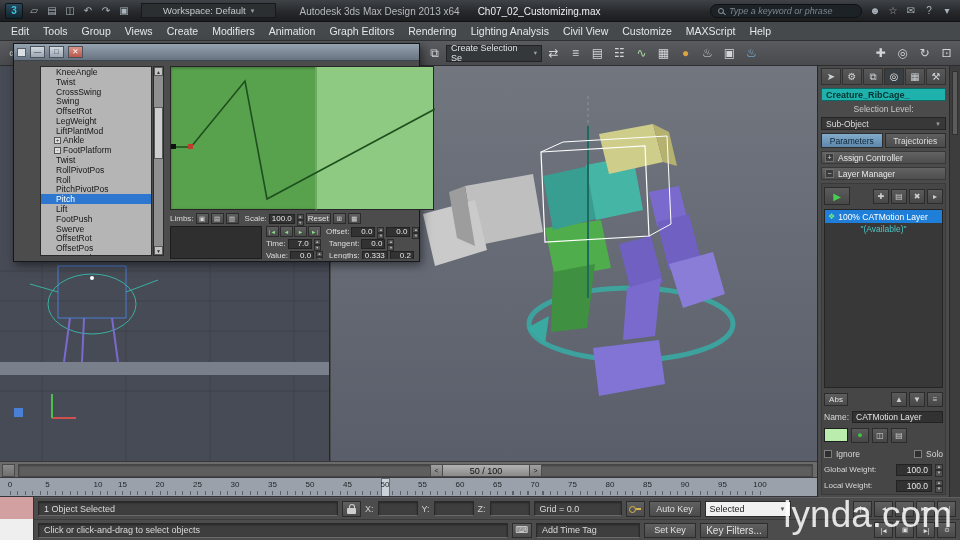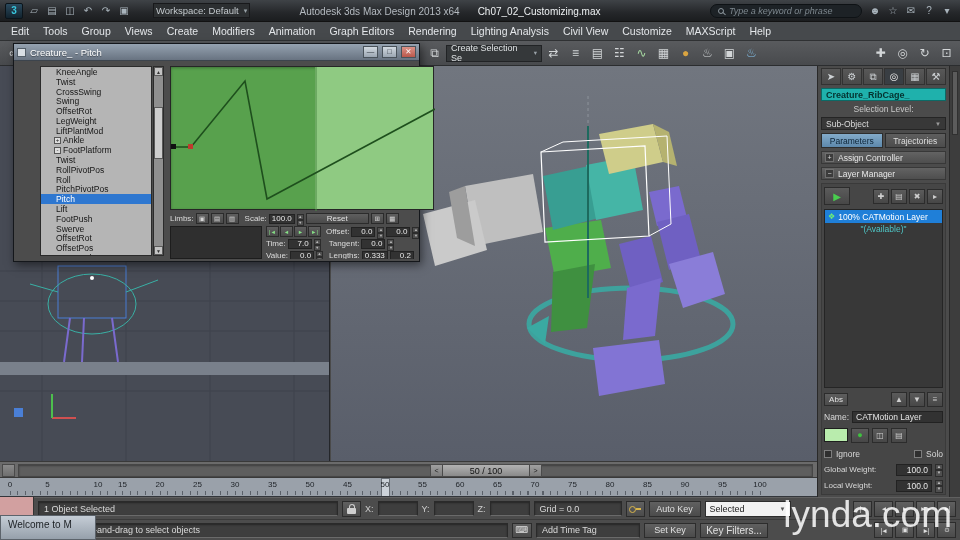--- a/index.html
+++ b/index.html
@@ -7,22 +7,22 @@
        font-family:"Liberation Sans","DejaVu Sans",sans-serif;-webkit-font-smoothing:antialiased;}
   *{box-sizing:border-box;}
 
   
   .titlebar{position:absolute;left:0;top:0;width:960px;height:22px;display:flex;align-items:center;gap:3px;
             padding:0 5px;background:linear-gradient(#3f4347,#25272a 60%,#1b1d1f);border-bottom:1px solid #121212;color:#c7ccd1;}
   .logo{width:18px;height:16px;background:linear-gradient(#2b4a5e,#12232e);border:1px solid #0b141a;color:#38c6dd;
         font-weight:bold;font-size:10px;display:flex;align-items:center;justify-content:center;border-radius:2px;}
   .qat,.tbr-icons{display:flex;gap:2px;align-items:center;}
   .qat .ic,.tbr-icons .ic{width:16px;height:16px;display:flex;align-items:center;justify-content:center;font-size:10px;color:#a9b4bc;}
-  .workspace{margin-left:18px;height:15px;display:flex;align-items:center;gap:5px;background:#2c2f31;border:1px solid #18191b;
-             padding:0 2px;font-size:9.5px;color:#c3c9cd;}
+  .workspace{margin-left:6px;height:15px;display:flex;align-items:center;gap:5px;background:#2c2f31;border:1px solid #18191b;
+             padding:0 21px;font-size:9.5px;color:#c3c9cd;}
   .workspace .dd{font-size:7px;color:#98a1a7;}
   .titles{position:absolute;left:200px;right:260px;top:0;height:22px;display:flex;align-items:center;justify-content:center;gap:18px;pointer-events:none;}
   .apptitle{color:#b4bac0;font-size:10px;white-space:nowrap;}
   .doctitle{color:#eef1f3;font-size:10px;white-space:nowrap;}
   .tb-right{margin-left:auto;display:flex;align-items:center;gap:5px;z-index:2;}
   .search{width:152px;height:14px;background:#1d2226;border:1px solid #0e1215;border-radius:8px;display:flex;align-items:center;gap:5px;padding:0 7px;}
   .search input{background:transparent;border:0;outline:0;width:120px;color:#aeb6bc;font-size:9px;font-style:italic;padding:0;}
   .search input::placeholder{color:#7d878e;}
   .lens{width:6px;height:6px;border:1px solid #8a949b;border-radius:50%;position:relative;flex:0 0 auto;}
   .lens::after{content:"";position:absolute;width:4px;height:1px;background:#8a949b;right:-3px;bottom:-1px;transform:rotate(40deg);}
@@ -125,21 +125,21 @@
   .graph{position:absolute;left:136px;top:5px;width:264px;height:144px;border:1px solid #262626;
          background:var(--graph-green-dark,#58a14d);box-shadow:inset 0 1px 3px rgba(0,0,0,.3);}
   .graph .gright{position:absolute;right:0;top:0;width:45%;height:100%;background:var(--graph-green-light,#8fca82);}
   .graph svg{position:absolute;left:0;top:0;}
   .dctr{position:absolute;left:136px;top:152px;width:264px;height:46px;font-size:8px;color:#e3e3e3;overflow:hidden;}
   .drow{display:flex;align-items:center;gap:2px;height:11px;margin-bottom:1px;}
   .dlbl{font-size:8px;color:#dcdcdc;white-space:nowrap;}
   .dfld{background:#323232;border:1px solid #222;color:#e8e8e8;font-size:8px;height:10px;display:flex;align-items:center;
         padding:0 2px;min-width:24px;justify-content:flex-end;}
   .dbtn{background:linear-gradient(#5f5f5f,#4a4a4a);border:1px solid #2b2b2b;color:#e3e3e3;font-size:8px;height:11px;
-        display:flex;align-items:center;padding:0 20px;}
+        display:flex;align-items:center;padding:0 1px;}
   .dic{width:13px;height:11px;background:linear-gradient(#5f5f5f,#4a4a4a);border:1px solid #2b2b2b;color:#d6d6d6;
        font-size:6.5px;display:flex;align-items:center;justify-content:center;flex:0 0 auto;}
   .dic.green{color:#86e086;font-size:5.5px;}
   .darkbox{position:absolute;left:0;top:13px;width:92px;height:33px;background:#2f2f2f;border:1px solid #1d1d1d;}
   .dright{position:absolute;left:96px;top:13px;right:0;}
   .dsp{width:7px;height:10px;display:flex;flex-direction:column;flex:0 0 auto;}
   .dsp i{flex:1;background:#4f4f4f;border:1px solid #2c2c2c;font-style:normal;font-size:4px;color:#bbb;
          display:flex;align-items:center;justify-content:center;line-height:1;}
 
   
@@ -436,21 +436,20 @@
       </div>
     </div>
   </div>
   <div class="strip">
       <span class="thumb"></span>
     </div>
 
   <div class="dlg">
     <div class="dlg-tb">
       <span class="dlg-ico"></span>
-      <span class="dlg-title">Creature_ - Pitch</span>
       <span class="dlg-btn">—</span>
       <span class="dlg-btn">□</span>
       <span class="dlg-btn close">✕</span>
     </div>
     <div class="dlg-body">
       <div class="dlg-list" id="dlgList">
           <div class="dl-row ind">
             <span>KneeAngle</span>
           </div>
           <div class="dl-row ind">
@@ -682,17 +681,16 @@
     <span class="btn keyfilters">Key Filters...</span>
     <span class="tspring"></span>
     <span style="display:flex;gap:2px;">
         <span class="btn tr">|◄</span>
         <span class="btn tr">▣</span>
         <span class="btn tr">►|</span>
         <span class="btn tr">⊙</span>
       </span>
   </div>
 
-  <div class="welcome"><span>Welcome to M</span></div>
 
   <div class="watermark">lynda.com</div>
 
 </div>
 
 </body></html>

